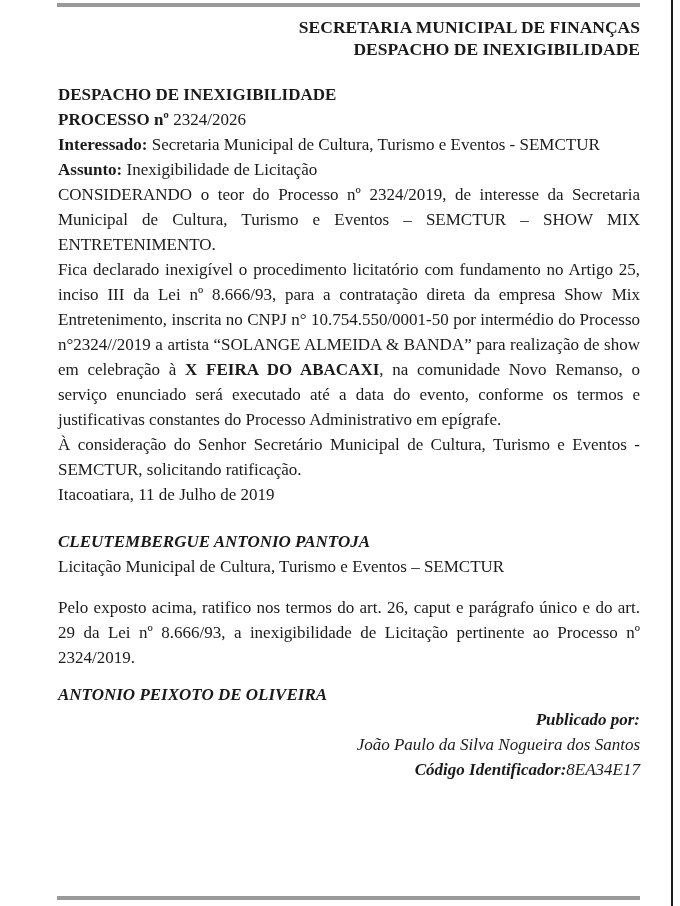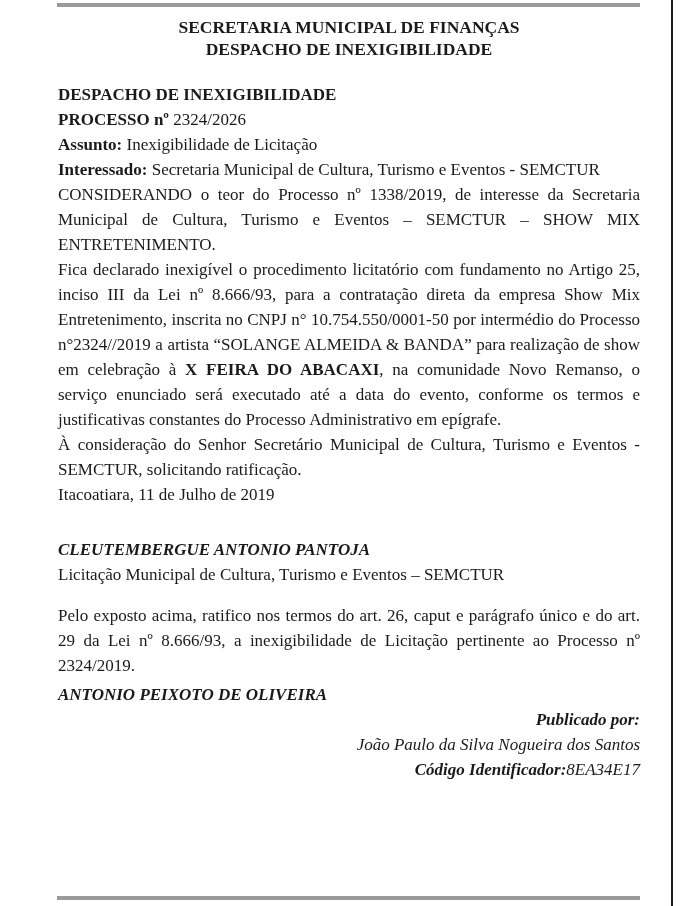--- a/index.html
+++ b/index.html
@@ -42,33 +42,33 @@
   }
   .content {
     position: absolute;
     left: 58px;
     top: 16px;
     width: 582px;
     font-size: 17px;
     line-height: 25px;
   }
   .masthead {
-    text-align: center;
+    text-align: right;
     font-weight: bold;
     font-size: 17.5px;
     line-height: 22px;
     margin-bottom: 22px;
   }
   .bold { font-weight: bold; text-align: right; }
   .para { text-align: justify; }
   .heading { font-weight: bold; }
   .consideracao { }
-  .dateline { margin-bottom: 30px; }
+  .dateline { margin-bottom: 22px; }
   .sig-block-1 { margin-bottom: 16px; }
-  .ratificacao { margin-bottom: 4px; }
+  .ratificacao { margin-bottom: 12px; }
   .sig-name {
     font-weight: bold;
     font-style: italic;
   }
   .footer {
     text-align: right;
     font-style: italic;
   }
 </style>
 </head>
@@ -83,25 +83,25 @@
 
     <div class="masthead">
       <div>SECRETARIA MUNICIPAL DE FINANÇAS</div>
       <div>DESPACHO DE INEXIGIBILIDADE</div>
     </div>
 
     <div class="heading">DESPACHO DE INEXIGIBILIDADE</div>
 
     <div><span class="bold">PROCESSO nº </span><span>2324/2026</span></div>
 
+    <div class="para"><span class="bold">Interessado: </span><span>Secretaria Municipal de Cultura, Turismo e Eventos - SEMCTUR</span></div>
+
     <div class="para"><span class="bold">Assunto: </span><span>Inexigibilidade de Licitação</span></div>
 
-    <div class="para"><span class="bold">Interessado: </span><span>Secretaria Municipal de Cultura, Turismo e Eventos - SEMCTUR</span></div>
-
-    <div class="para">CONSIDERANDO o teor do Processo nº 1338/2019, de interesse da Secretaria Municipal de Cultura, Turismo e Eventos – SEMCTUR – SHOW MIX ENTRETENIMENTO.</div>
+    <div class="para">CONSIDERANDO o teor do Processo nº 2324/2019, de interesse da Secretaria Municipal de Cultura, Turismo e Eventos – SEMCTUR – SHOW MIX ENTRETENIMENTO.</div>
 
     <div class="para"><span>Fica declarado inexigível o procedimento licitatório com fundamento no Artigo 25, inciso III da Lei nº 8.666/93, para a contratação direta da empresa Show Mix Entretenimento, inscrita no CNPJ n° 10.754.550/0001-50 por intermédio do Processo n°2324//2019 a artista “SOLANGE ALMEIDA &amp; BANDA” para realização de show em celebração à </span><span class="bold">X FEIRA DO ABACAXI</span><span>, na comunidade Novo Remanso, o serviço enunciado será executado até a data do evento, conforme os termos e justificativas constantes do Processo Administrativo em epígrafe.</span></div>
 
     <div class="para consideracao">À consideração do Senhor Secretário Municipal de Cultura, Turismo e Eventos - SEMCTUR, solicitando ratificação.</div>
 
     <div class="dateline">Itacoatiara, 11 de Julho de 2019</div>
 
     <div class="sig-block-1">
       <div class="sig-name">CLEUTEMBERGUE ANTONIO PANTOJA</div>
       <div>Licitação Municipal de Cultura, Turismo e Eventos – SEMCTUR</div>

